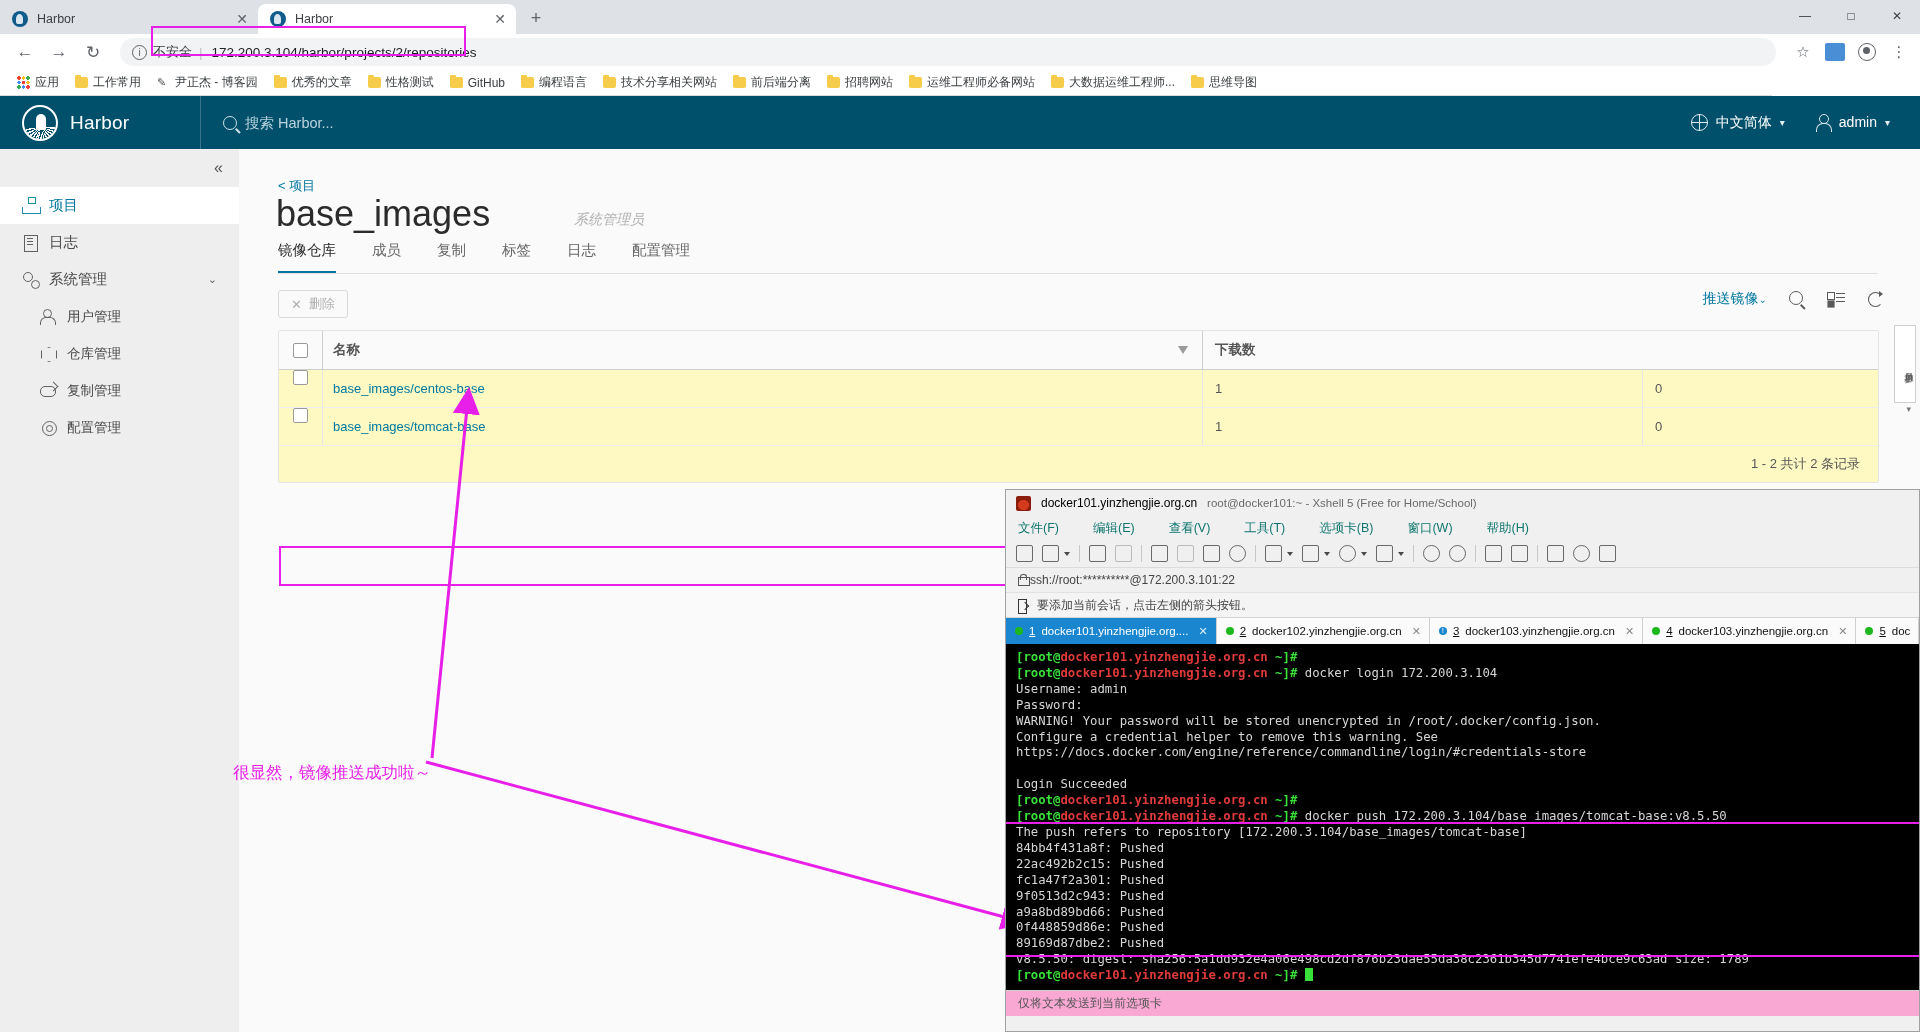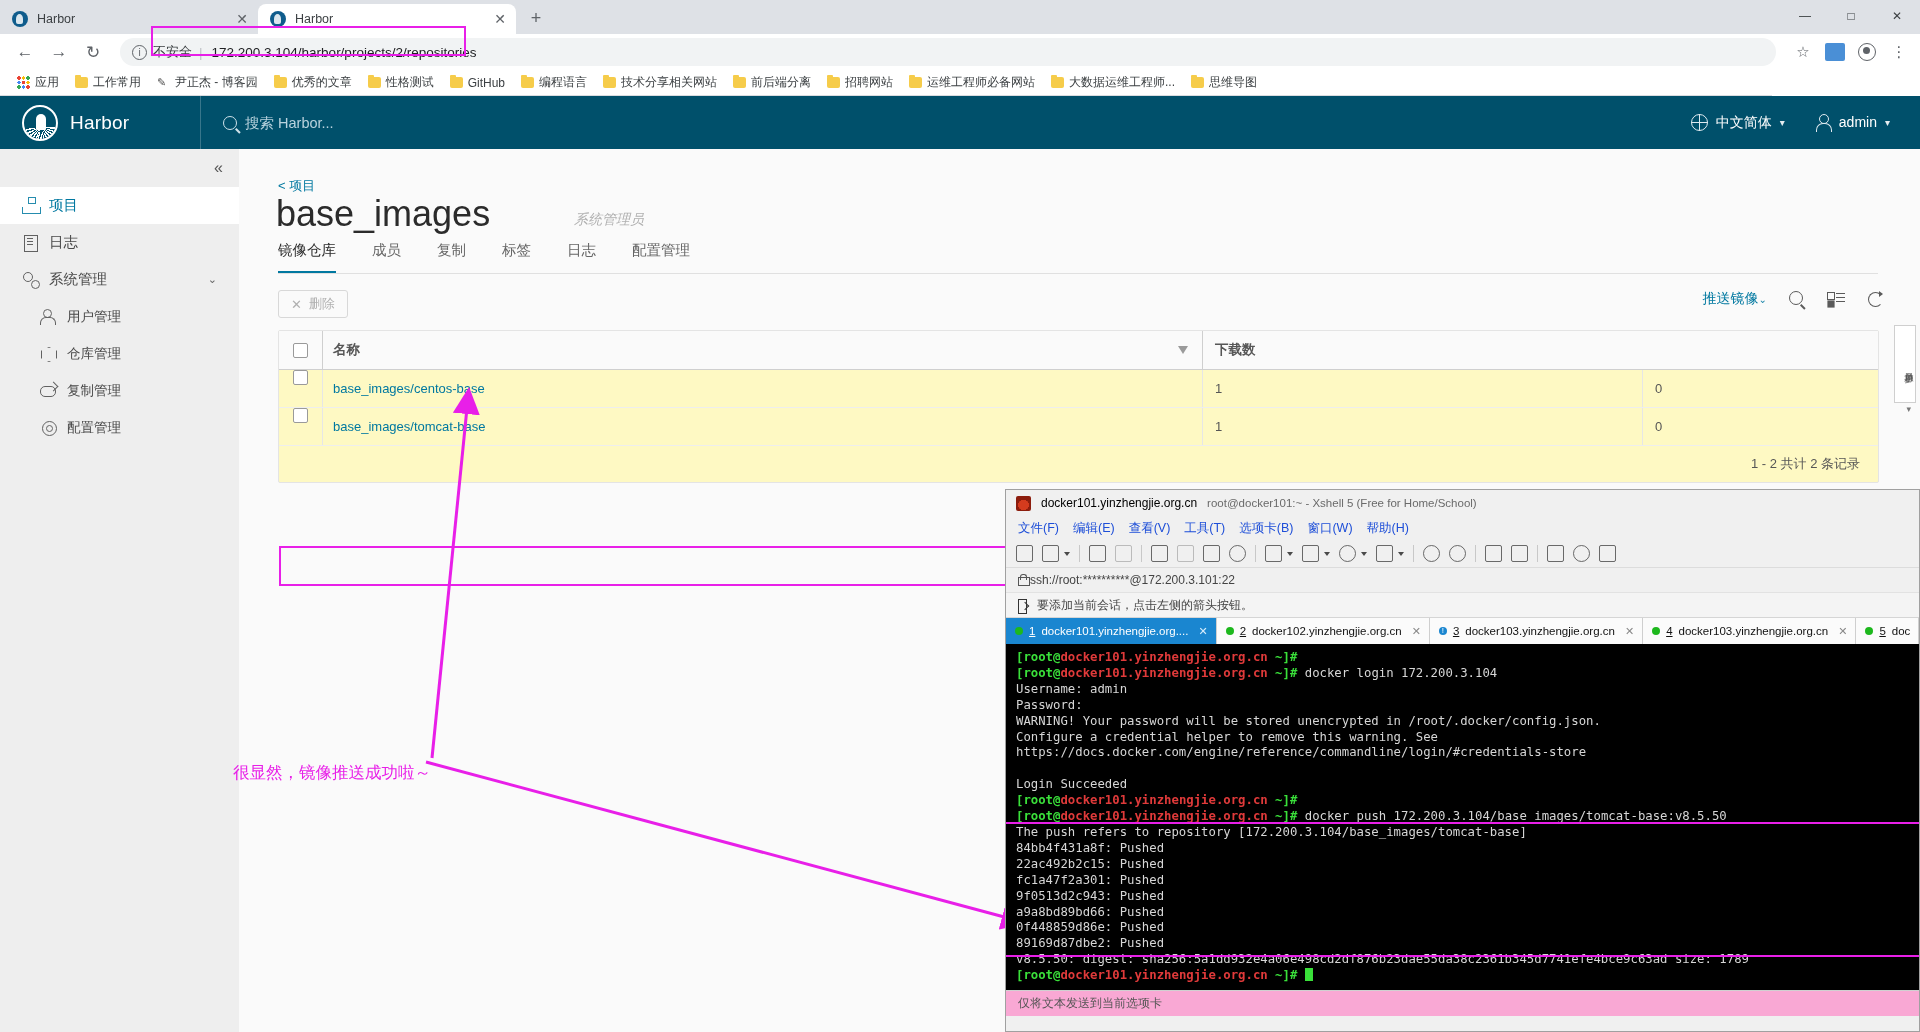--- a/index.html
+++ b/index.html
@@ -263,22 +263,22 @@
   
   .xshell {
     position: absolute; left: 1005px; top: 489px; width: 915px; height: 543px;
     background: #f0f0f0; border: 1px solid #a0a0a0;
   }
   .xs-title { height: 26px; display: flex; align-items: center; padding-left: 10px; gap: 10px;
               background: #f0f0f0; font-size: 12px; color: #000; }
   .xs-ico { width: 15px; height: 15px; flex: none; border-radius: 2px;
             background: radial-gradient(circle at 50% 60%, #d43b1e 0 45%, #8c1d0d 46% 100%); }
   .xs-sub { color: #6a6a6a; font-size: 11.5px; }
-  .xs-menu { height: 24px; display: flex; align-items: center; gap: 14px; padding-left: 12px;
-             font-size: 12.5px; color: #1d4ed8; }
+  .xs-menu { height: 24px; display: flex; align-items: center; gap: 34px; padding-left: 12px;
+             font-size: 12.5px; color: #0f766e; }
   .xs-toolbar { height: 28px; display: flex; align-items: center; gap: 9px; padding-left: 10px;
                 border-bottom: 1px solid #dcdcdc; }
   .tbi { width: 17px; height: 17px; border: 1.2px solid #4a4a4a; border-radius: 2px; opacity: .82;
          position: relative; }
   .tbi.circ { border-radius: 50%; }
   .tbi.faint { opacity: .32; }
   .tbd { width: 4px; height: 4px; border-left: 3px solid transparent; border-right: 3px solid transparent;
          border-top: 4px solid #4a4a4a; margin-left: -4px; }
   .tbsep { width: 1px; height: 17px; background: #c8c8c8; }
   .xs-addr { height: 25px; display: flex; align-items: center; gap: 2px; padding-left: 12px;

